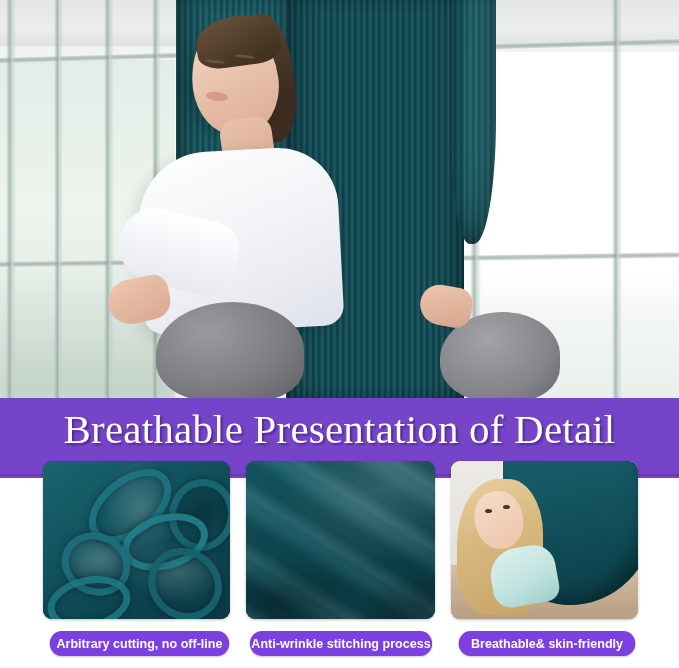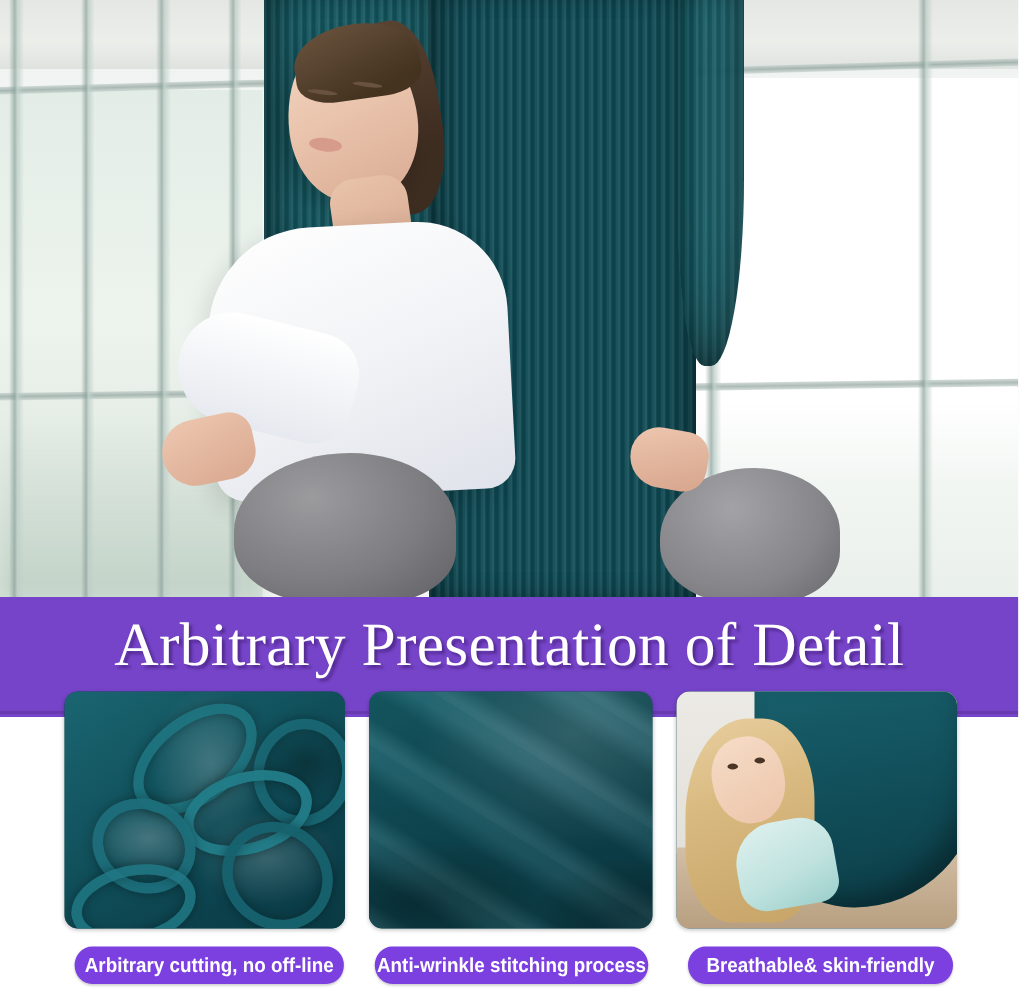--- a/index.html
+++ b/index.html
@@ -446,21 +446,21 @@
     <div class="arm-l"></div>
     <div class="knee-l"></div>
     <div class="knee-r"></div>
     <div class="hand-l"></div>
     <div class="hand-r"></div>
   </div>
 
   <div class="band">
     <div class="band-line"></div>
   </div>
-  <div class="title">Arbitrary Presentation of Detail</div>
+  <div class="title">Breathable Presentation of Detail</div>
 
   <div class="cards">
 
     <div class="card card-1">
       <div class="thumb">
         <div class="fab1"></div>
         <div class="loop lp4"></div>
         <div class="loop lp5"></div>
         <div class="loop lp2"></div>
         <div class="loop lp1"></div>

